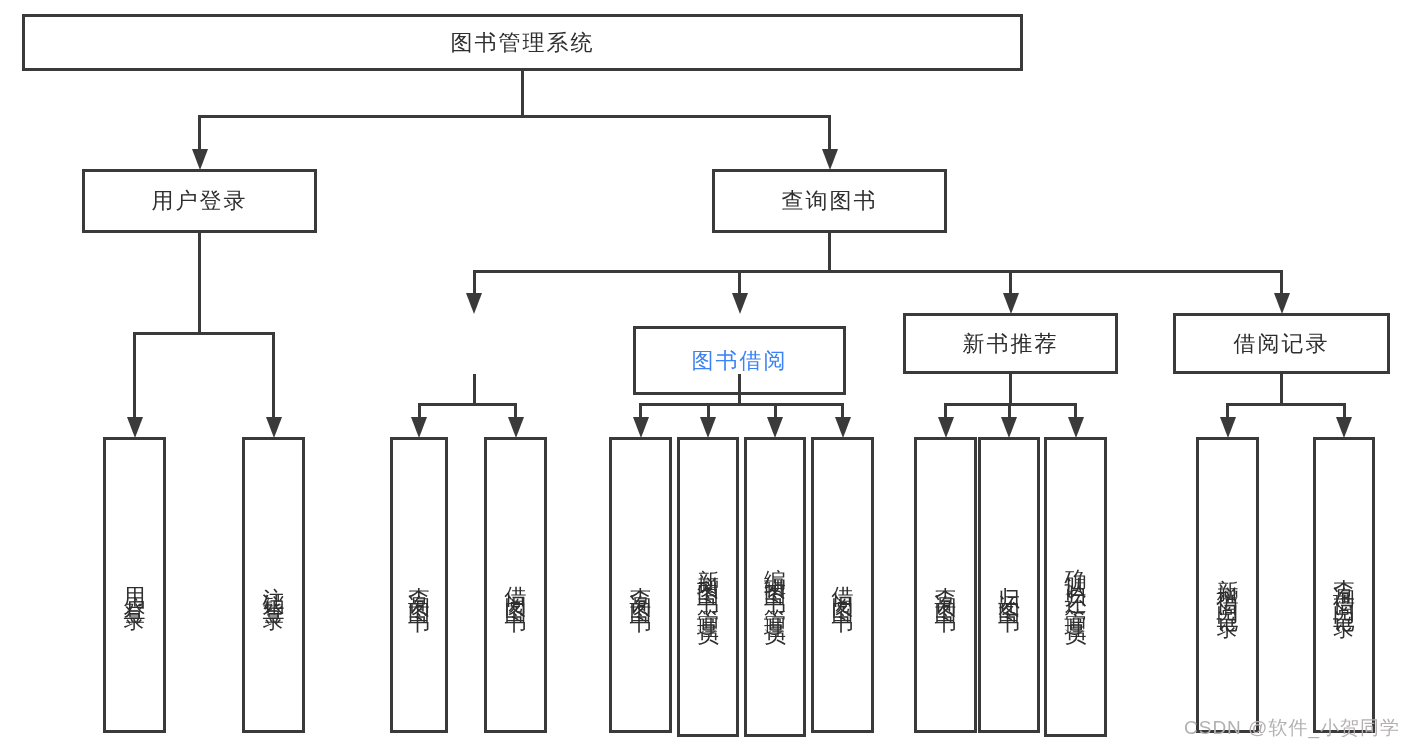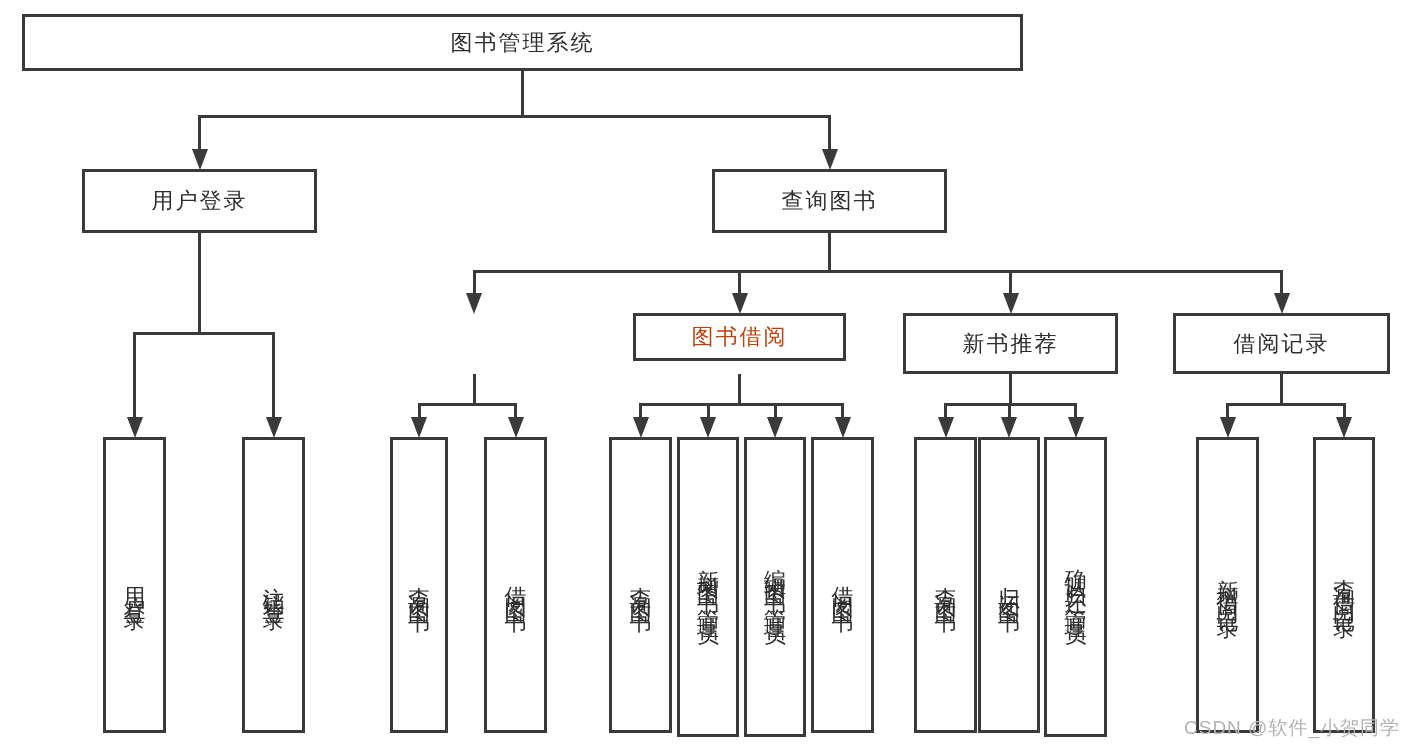--- a/index.html
+++ b/index.html
@@ -18,21 +18,21 @@
   .watermark{position:absolute;left:1184px;top:715px;font-size:19px;
              color:#b3b0b0;letter-spacing:1px;white-space:nowrap;}
 </style>
 </head>
 <body>
 
 <div id="diagram">
     <div class="node h" style="left: 22px; top: 14px; width: 1001px; height: 57px; border-color: rgb(58, 58, 58); color: rgb(46, 46, 46);">图书管理系统</div>
     <div class="node h" style="left: 82px; top: 169px; width: 235px; height: 64px; border-color: rgb(58, 58, 58); color: rgb(46, 46, 46);">用户登录</div>
     <div class="node h" style="left: 712px; top: 169px; width: 235px; height: 64px; border-color: rgb(58, 58, 58); color: rgb(46, 46, 46);">查询图书</div>
-    <div class="node h" style="left: 633px; top: 313px; width: 213px; height: 48px; border-color: rgb(58, 58, 58); color: #c2410c;">图书借阅</div>
+    <div class="node h" style="left: 633px; top: 326px; width: 213px; height: 69px; border-color: rgb(58, 58, 58); color: #3b82f6;">图书借阅</div>
     <div class="node h" style="left: 903px; top: 313px; width: 215px; height: 61px; border-color: rgb(58, 58, 58); color: rgb(46, 46, 46);">新书推荐</div>
     <div class="node h" style="left: 1173px; top: 313px; width: 217px; height: 61px; border-color: rgb(58, 58, 58); color: rgb(46, 46, 46);">借阅记录</div>
     <div class="node v" style="left: 103px; top: 437px; width: 63px; height: 296px; border-color: rgb(58, 58, 58); color: rgb(46, 46, 46);">用户登录</div>
     <div class="node v" style="left: 242px; top: 437px; width: 63px; height: 296px; border-color: rgb(58, 58, 58); color: rgb(46, 46, 46);">注销登录</div>
     <div class="node v" style="left: 390px; top: 437px; width: 58px; height: 296px; border-color: rgb(58, 58, 58); color: rgb(46, 46, 46);">查询图书</div>
     <div class="node v" style="left: 484px; top: 437px; width: 63px; height: 296px; border-color: rgb(58, 58, 58); color: rgb(46, 46, 46);">借阅图书</div>
     <div class="node v" style="left: 609px; top: 437px; width: 63px; height: 296px; border-color: rgb(58, 58, 58); color: rgb(46, 46, 46);">查询图书</div>
     <div class="node v" style="left: 677px; top: 437px; width: 62px; height: 300px; border-color: rgb(58, 58, 58); color: rgb(46, 46, 46);">新增图书（管理员）</div>
     <div class="node v" style="left: 744px; top: 437px; width: 62px; height: 300px; border-color: rgb(58, 58, 58); color: rgb(46, 46, 46);">编辑图书（管理员）</div>
     <div class="node v" style="left: 811px; top: 437px; width: 63px; height: 296px; border-color: rgb(58, 58, 58); color: rgb(46, 46, 46);">借阅图书</div>

